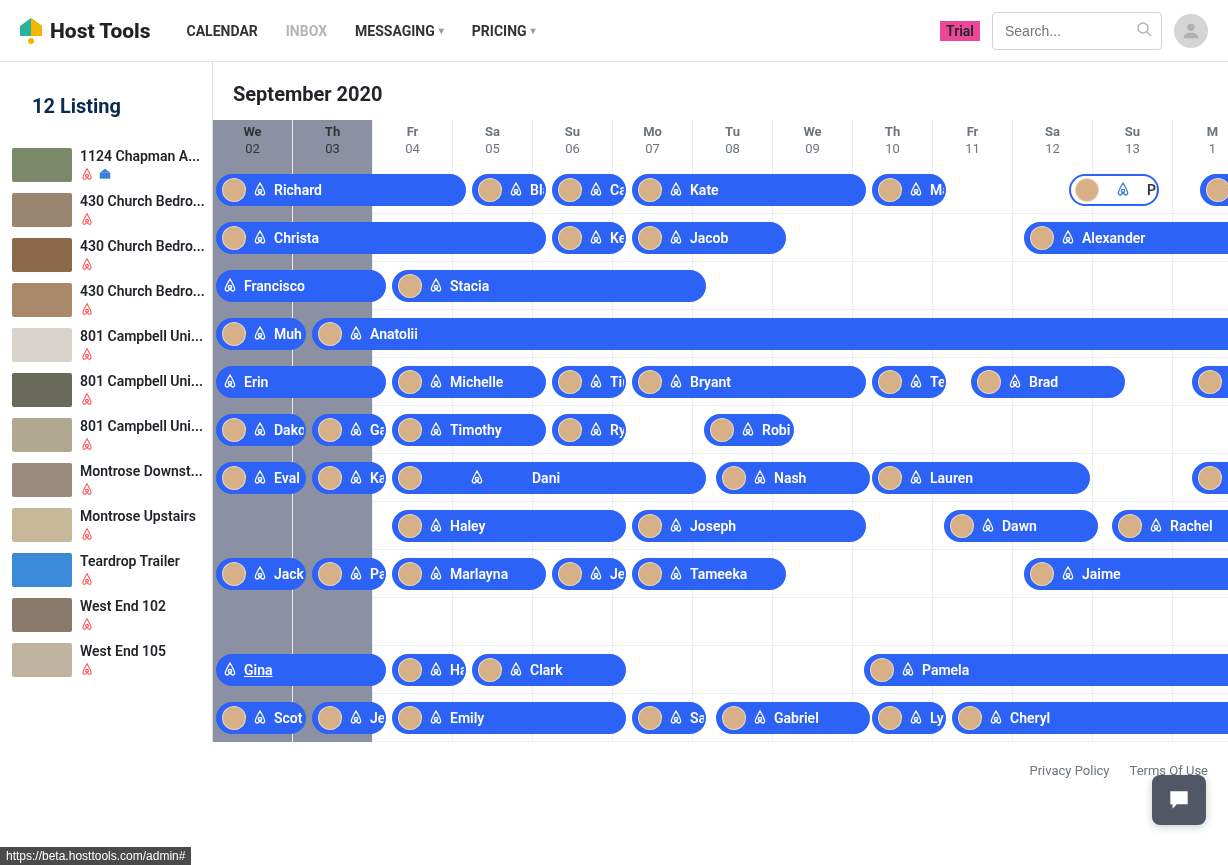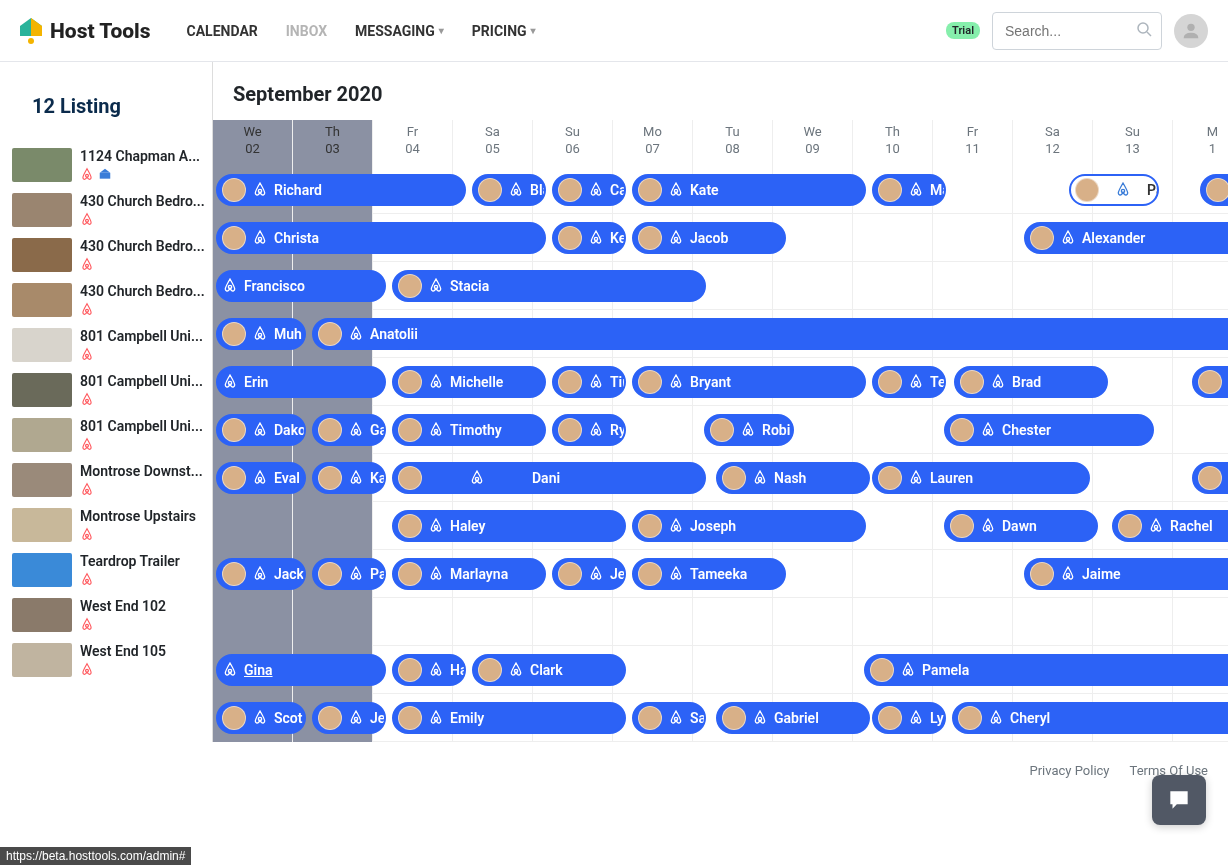--- a/index.html
+++ b/index.html
@@ -5,40 +5,40 @@
 * { box-sizing: border-box; margin: 0; padding: 0; }
 body { font-family: -apple-system, BlinkMacSystemFont, "Segoe UI", Roboto, sans-serif; color: #212529; background: #fff; width: 1228px; }
 .header { display: flex; align-items: center; height: 62px; padding: 0 20px; border-bottom: 1px solid #e4e6eb; }
 .logo { display: flex; align-items: center; gap: 8px; font-weight: 800; font-size: 21px; color: #222; }
 .logo-icon { width: 22px; height: 26px; position: relative; }
 .nav { display: flex; gap: 28px; margin-left: 36px; }
 .nav-item { font-size: 14px; font-weight: 700; color: #333; text-decoration: none; display: flex; align-items: center; gap: 4px; cursor: pointer; }
 .nav-item.inactive { color: #b5b5b5; }
 .chev { font-size: 10px; color: #999; }
 .header-right { margin-left: auto; display: flex; align-items: center; gap: 12px; }
-.trial-badge { background: #86efac; color: #212529; font-size: 11px; font-weight: 600; padding: 2px 6px; border-radius: 8px; }
+.trial-badge { background: #ec4899; color: #212529; font-size: 14px; font-weight: 600; padding: 2px 6px; border-radius: 0; }
 .search-wrap { position: relative; }
 .search-input { width: 170px; height: 38px; border: 1px solid #ced4da; border-radius: 4px; padding: 0 34px 0 12px; font-size: 14px; color: #6c757d; }
 .search-icon { position: absolute; right: 10px; top: 50%; transform: translateY(-50%); color: #adb5bd; }
 .avatar-circle { width: 34px; height: 34px; border-radius: 50%; background: #d5d5d5; display: flex; align-items: center; justify-content: center; }
 .app-body { display: flex; }
 .sidebar { width: 212px; flex-shrink: 0; padding-top: 32px; }
 .sidebar-title { font-size: 20px; font-weight: 700; color: #0b2b4c; padding-left: 32px; margin-bottom: 26px; }
 .listing-row { display: flex; gap: 8px; padding: 4px 6px 4px 12px; cursor: pointer; }
 .listing-thumb { width: 60px; height: 34px; background: #ccc; border-radius: 2px; flex-shrink: 0; }
 .listing-info { min-width: 0; }
 .listing-name { font-size: 14px; font-weight: 600; white-space: nowrap; overflow: hidden; text-overflow: ellipsis; max-width: 128px; }
 .listing-icons { display: flex; gap: 4px; margin-top: 2px; }
 .calendar-area { flex: 1; position: relative; overflow: hidden; border-left: 1px solid #ddd; }
 .cal-title { font-size: 20px; font-weight: 700; padding: 20px 0 14px 20px; }
 .cal-grid { position: relative; }
 .days-header { display: flex; height: 46px; }
 .day-col { width: 80px; flex-shrink: 0; text-align: center; font-size: 13px; color: #6c757d; padding-top: 4px; border-right: 1px solid #eee; }
 .day-col.past { background: #8b91a3; color: #333; }
-.day-col .dow { font-weight: 400; }
+.day-col .dow { font-weight: 700; }
 .day-col .dnum { font-weight: 400; margin-top: 2px; }
 .rows-area { position: relative; }
 .cal-row { position: relative; height: 48px; border-bottom: 1px solid #eee; display: flex; }
 .cell { width: 80px; height: 48px; border-right: 1px solid #eee; flex-shrink: 0; }
 .cell.past { background: #8b91a3; }
 .booking { position: absolute; height: 32px; top: 8px; background: #2c62f6; border-radius: 16px; display: flex; align-items: center; padding: 0 10px 0 4px; color: #fff; font-size: 14px; font-weight: 600; overflow: hidden; white-space: nowrap; cursor: pointer; border: 2px solid #2c62f6; gap: 6px; }
 .booking.white { background: #fff; color: #333; }
 .guest-av { width: 24px; height: 24px; border-radius: 50%; background: #d8b088; flex-shrink: 0; border: 1px solid rgba(255,255,255,0.5); }
 .airbnb-svg { flex-shrink: 0; }
 .footer { display: flex; align-items: center; height: 20px; padding: 0 20px; font-size: 13px; color: #6c757d; margin-top: 18px; }
@@ -524,21 +524,21 @@
               <span>Bryant</span>
             </div>
             <div class="booking" style="left: 659px; width: 74px;">
               <span class="guest-av"></span>
               <span><svg class="airbnb-svg" width="16" height="16" viewBox="0 0 24 24" fill="none" stroke="#fff" stroke-width="2">
                   <path d="M12 3 C12 3 5 15 5 18 C5 21 8 22 10 20 C11 19 12 17 12 17 C12 17 13 19 14 20 C16 22 19 21 19 18 C19 15 12 3 12 3 Z"></path>
                   <circle cx="12" cy="15" r="2.5"></circle>
                 </svg></span>
               <span>Ter</span>
             </div>
-            <div class="booking" style="left: 741px; width: 154px;">
+            <div class="booking" style="left: 758px; width: 154px;">
               <span class="guest-av"></span>
               <span><svg class="airbnb-svg" width="16" height="16" viewBox="0 0 24 24" fill="none" stroke="#fff" stroke-width="2">
                   <path d="M12 3 C12 3 5 15 5 18 C5 21 8 22 10 20 C11 19 12 17 12 17 C12 17 13 19 14 20 C16 22 19 21 19 18 C19 15 12 3 12 3 Z"></path>
                   <circle cx="12" cy="15" r="2.5"></circle>
                 </svg></span>
               <span>Brad</span>
             </div>
             <div class="booking" style="left: 979px; width: 58px;">
               <span class="guest-av"></span>
               <span></span>
@@ -590,28 +590,20 @@
                 </svg></span>
               <span>Rya</span>
             </div>
             <div class="booking" style="left: 491px; width: 90px;">
               <span class="guest-av"></span>
               <span><svg class="airbnb-svg" width="16" height="16" viewBox="0 0 24 24" fill="none" stroke="#fff" stroke-width="2">
                   <path d="M12 3 C12 3 5 15 5 18 C5 21 8 22 10 20 C11 19 12 17 12 17 C12 17 13 19 14 20 C16 22 19 21 19 18 C19 15 12 3 12 3 Z"></path>
                   <circle cx="12" cy="15" r="2.5"></circle>
                 </svg></span>
               <span>Robi</span>
-            </div>
-            <div class="booking" style="left: 731px; width: 210px;">
-              <span class="guest-av"></span>
-              <span><svg class="airbnb-svg" width="16" height="16" viewBox="0 0 24 24" fill="none" stroke="#fff" stroke-width="2">
-                  <path d="M12 3 C12 3 5 15 5 18 C5 21 8 22 10 20 C11 19 12 17 12 17 C12 17 13 19 14 20 C16 22 19 21 19 18 C19 15 12 3 12 3 Z"></path>
-                  <circle cx="12" cy="15" r="2.5"></circle>
-                </svg></span>
-              <span>Chester</span>
             </div>
           </div>
           <div class="cal-row">
             <div class="cell past"></div>
             <div class="cell past"></div>
             <div class="cell"></div>
             <div class="cell"></div>
             <div class="cell"></div>
             <div class="cell"></div>
             <div class="cell"></div>

